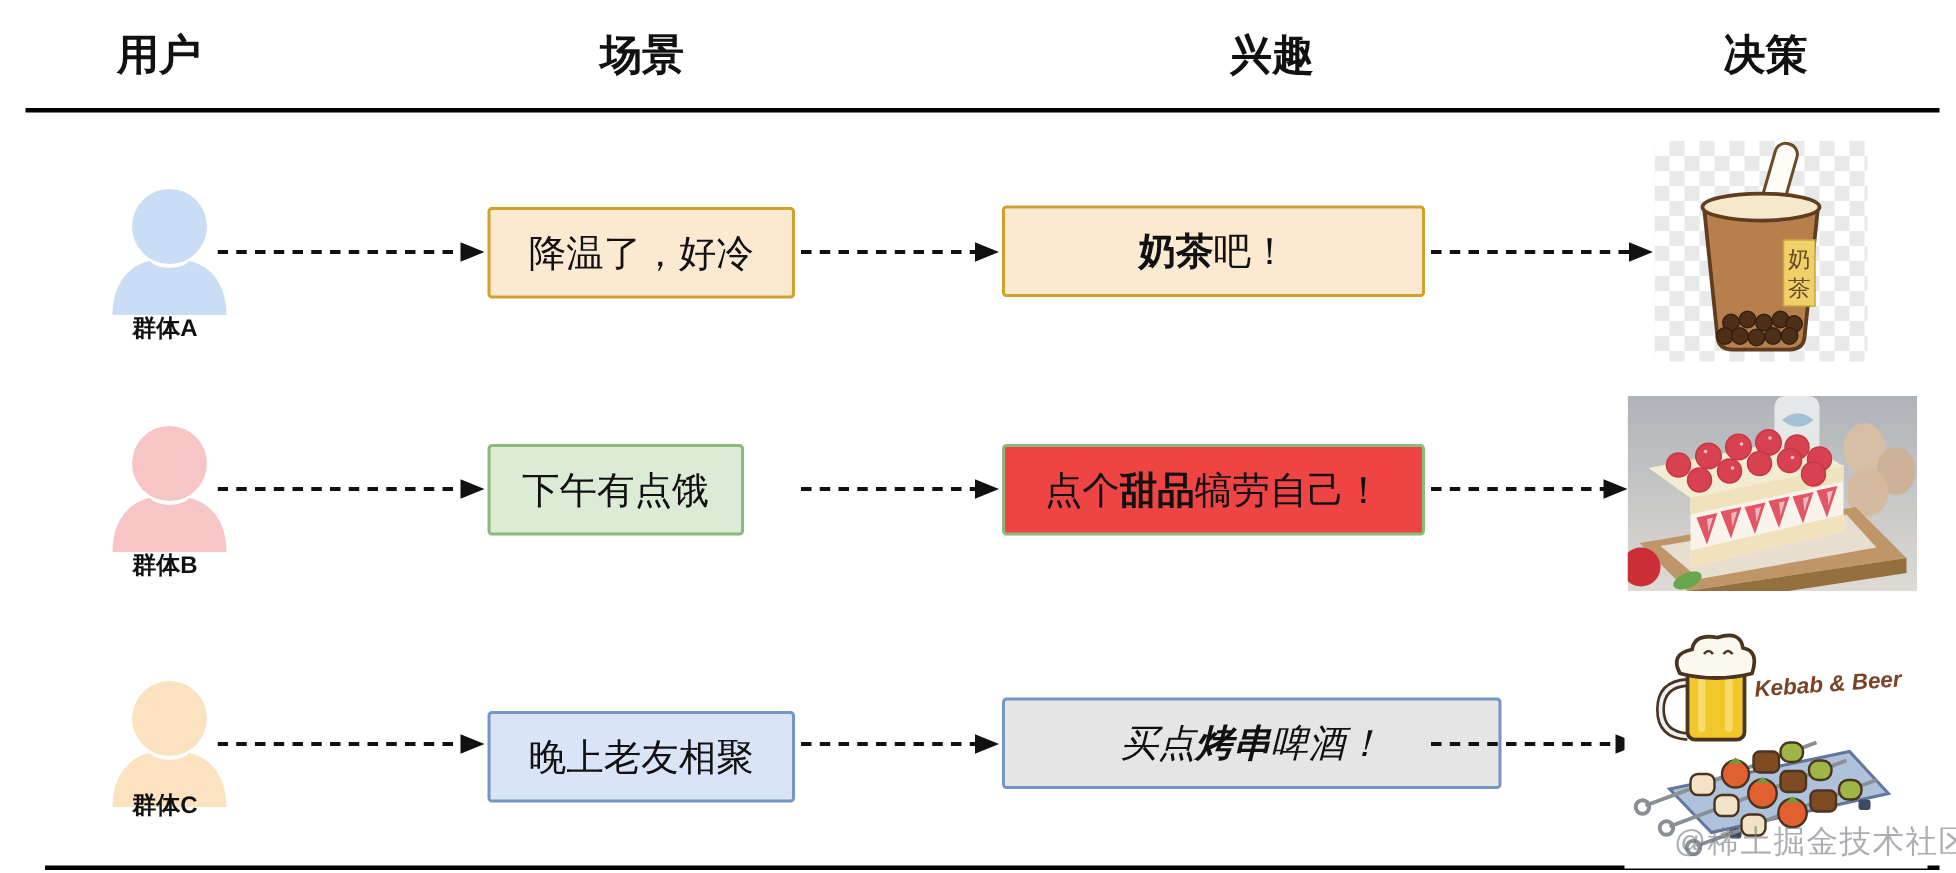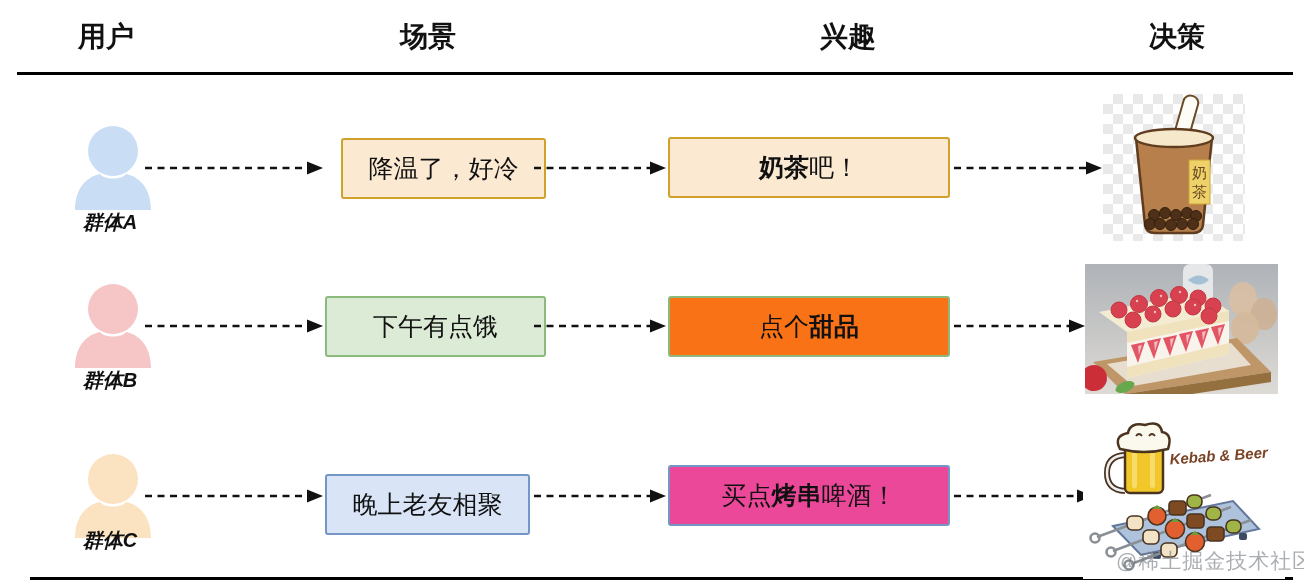--- a/index.html
+++ b/index.html
@@ -1,20 +1,20 @@
 <!DOCTYPE html>
 <html><head>
 <meta charset="utf-8">
 <style>
   html,body{margin:0;padding:0;background:#fff;}
   .canvas{position:relative;width:1304px;height:582px;background:#fff;overflow:hidden;
           font-family:"Liberation Sans","DejaVu Sans",sans-serif;color:#111;}
   .hdr{position:absolute;top:18px;transform:translateX(-50%);font-size:28px;font-weight:700;white-space:nowrap;}
   .rule{position:absolute;height:3px;background:#000;}
-  .grp{position:absolute;transform:translateX(-50%);font-size:20px;font-weight:600;white-space:nowrap;font-style:italic;}
+  .grp{position:absolute;transform:translateX(-50%);font-size:16px;font-weight:600;white-space:nowrap;}
   .avatar{position:absolute;width:80px;height:84px;}
   .flow-box{position:absolute;height:61px;border:2.5px solid #999;border-radius:3px;box-sizing:border-box;
             display:flex;align-items:center;justify-content:center;font-size:25px;white-space:nowrap;background:#eee;}
   .b{font-weight:700;}
   .arrow{position:absolute;height:16px;}
   .img{position:absolute;overflow:hidden;}
   .checker{background:conic-gradient(#e9e9e9 25%,#ffffff 0 50%,#e9e9e9 0 75%,#ffffff 0) 0 0/20px 20px;}
   .wm{position:absolute;left:1116px;top:547px;font-size:21px;letter-spacing:1px;white-space:nowrap;
       color:rgba(118,123,129,0.62);}
 </style>
@@ -36,21 +36,21 @@
       <circle class="avatar-fill" cx="40" cy="25" r="25" fill="#C9DDF4"></circle>
       <path class="avatar-fill" d="M2,84 C2,60 16,50 27,48 C31,54 49,54 53,48 C64,50 78,60 78,84 Z" fill="#C9DDF4"></path>
     </svg>
     <div class="grp" style="left:110px;top:209px">群体A</div>
 
     <svg class="arrow" style="left:145px;top:160px" width="178" height="16">
       <line x1="0" y1="8" x2="163" y2="8" stroke="#111" stroke-width="2.6" stroke-dasharray="7 5.5"></line>
       <polygon points="162,1.5 178,8 162,14.5" fill="#111"></polygon>
     </svg>
 
-    <div class="flow-box fb" style="left: 325px; top: 138px; width: 205px; border-color: rgb(208, 161, 43); background: rgb(252, 233, 210); margin-left: 16px;">
+    <div class="flow-box fb" style="left: 325px; top: 138px; width: 205px; border-color: rgb(208, 161, 43); background: rgb(252, 233, 210);">
       <span>降温了，好冷</span>
     </div>
 
     <svg class="arrow" style="left:534px;top:160px" width="132" height="16">
       <line x1="0" y1="8" x2="117" y2="8" stroke="#111" stroke-width="2.6" stroke-dasharray="7 5.5"></line>
       <polygon points="116,1.5 132,8 116,14.5" fill="#111"></polygon>
     </svg>
 
     <div class="flow-box fb" style="left: 668px; top: 137px; width: 282px; border-color: rgb(208, 161, 43); background: rgb(252, 233, 210);">
         <span class="b">奶茶</span>
@@ -93,32 +93,33 @@
       <circle class="avatar-fill" cx="40" cy="25" r="25" fill="#F6C5C5"></circle>
       <path class="avatar-fill" d="M2,84 C2,60 16,50 27,48 C31,54 49,54 53,48 C64,50 78,60 78,84 Z" fill="#F6C5C5"></path>
     </svg>
     <div class="grp" style="left:110px;top:367px">群体B</div>
 
     <svg class="arrow" style="left:145px;top:318px" width="178" height="16">
       <line x1="0" y1="8" x2="163" y2="8" stroke="#111" stroke-width="2.6" stroke-dasharray="7 5.5"></line>
       <polygon points="162,1.5 178,8 162,14.5" fill="#111"></polygon>
     </svg>
 
-    <div class="flow-box fb" style="left: 325px; top: 296px; width: 221px; border-color: rgb(140, 186, 124); background: rgb(220, 235, 213);">
+    <div class="flow-box fb" style="left: 325px; top: 296px; width: 171px; border-color: rgb(140, 186, 124); background: rgb(220, 235, 213);">
       <span>下午有点饿</span>
     </div>
 
     <svg class="arrow" style="left:534px;top:318px" width="132" height="16">
       <line x1="0" y1="8" x2="117" y2="8" stroke="#111" stroke-width="2.6" stroke-dasharray="7 5.5"></line>
       <polygon points="116,1.5 132,8 116,14.5" fill="#111"></polygon>
     </svg>
 
-    <div class="flow-box fb" style="left: 668px; top: 296px; width: 282px; border-color: rgb(140, 186, 124); background: #f97316;">
+    <div class="flow-box fb" style="left: 668px; top: 296px; width: 282px; border-color: rgb(140, 186, 124); background: #ef4444;">
       <span>点个</span>
         <span class="b">甜品</span>
+        <span>犒劳自己！</span>
     </div>
 
     <svg class="arrow" style="left:954px;top:318px" width="131" height="16">
       <line x1="0" y1="8" x2="116" y2="8" stroke="#111" stroke-width="2.6" stroke-dasharray="7 5.5"></line>
       <polygon points="115,1.5 131,8 115,14.5" fill="#111"></polygon>
     </svg>
 
     <div class="img" style="left:1085px;top:264px;width:193px;height:130px">
       <svg width="193" height="130" viewBox="0 0 193 130">
         <defs>
@@ -195,21 +196,21 @@
 
     <div class="flow-box fb" style="left: 325px; top: 474px; width: 205px; border-color: rgb(116, 150, 199); background: rgb(217, 229, 246);">
       <span>晚上老友相聚</span>
     </div>
 
     <svg class="arrow" style="left:534px;top:488px" width="132" height="16">
       <line x1="0" y1="8" x2="117" y2="8" stroke="#111" stroke-width="2.6" stroke-dasharray="7 5.5"></line>
       <polygon points="116,1.5 132,8 116,14.5" fill="#111"></polygon>
     </svg>
 
-    <div class="flow-box fb" style="left: 668px; top: 465px; width: 282px; border-color: rgb(116, 150, 199); background: #ec4899;">
+    <div class="flow-box fb" style="left: 668px; top: 465px; width: 333px; border-color: rgb(116, 150, 199); background: #e5e5e5; font-style: italic;">
       <span>买点</span>
         <span class="b">烤串</span>
         <span>啤酒！</span>
     </div>
 
     <svg class="arrow" style="left:954px;top:488px" width="139" height="16">
       <line x1="0" y1="8" x2="124" y2="8" stroke="#111" stroke-width="2.6" stroke-dasharray="7 5.5"></line>
       <polygon points="123,1.5 139,8 123,14.5" fill="#111"></polygon>
     </svg>
 

